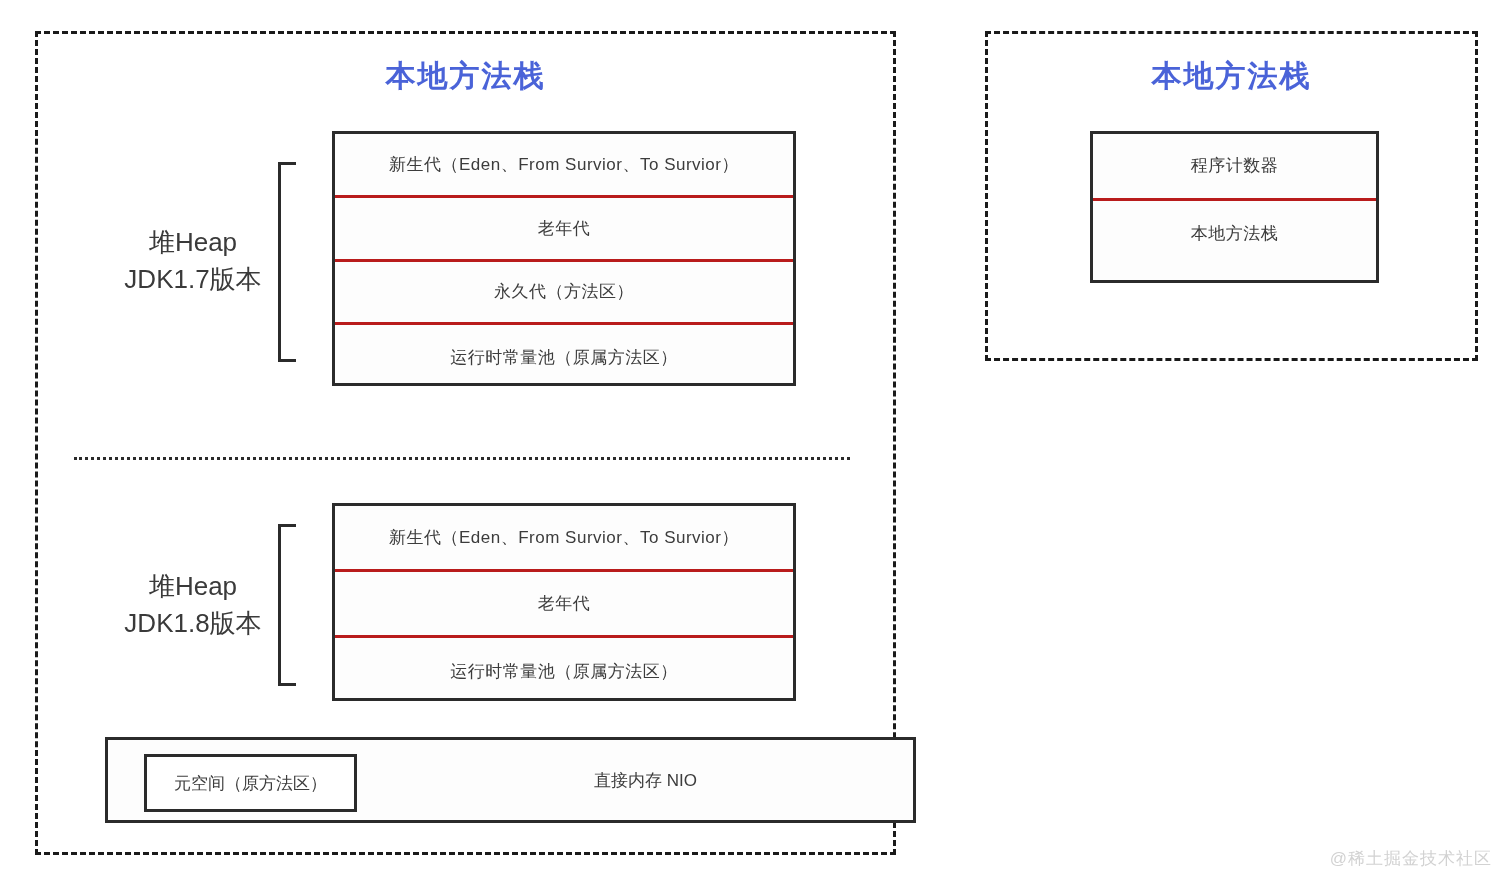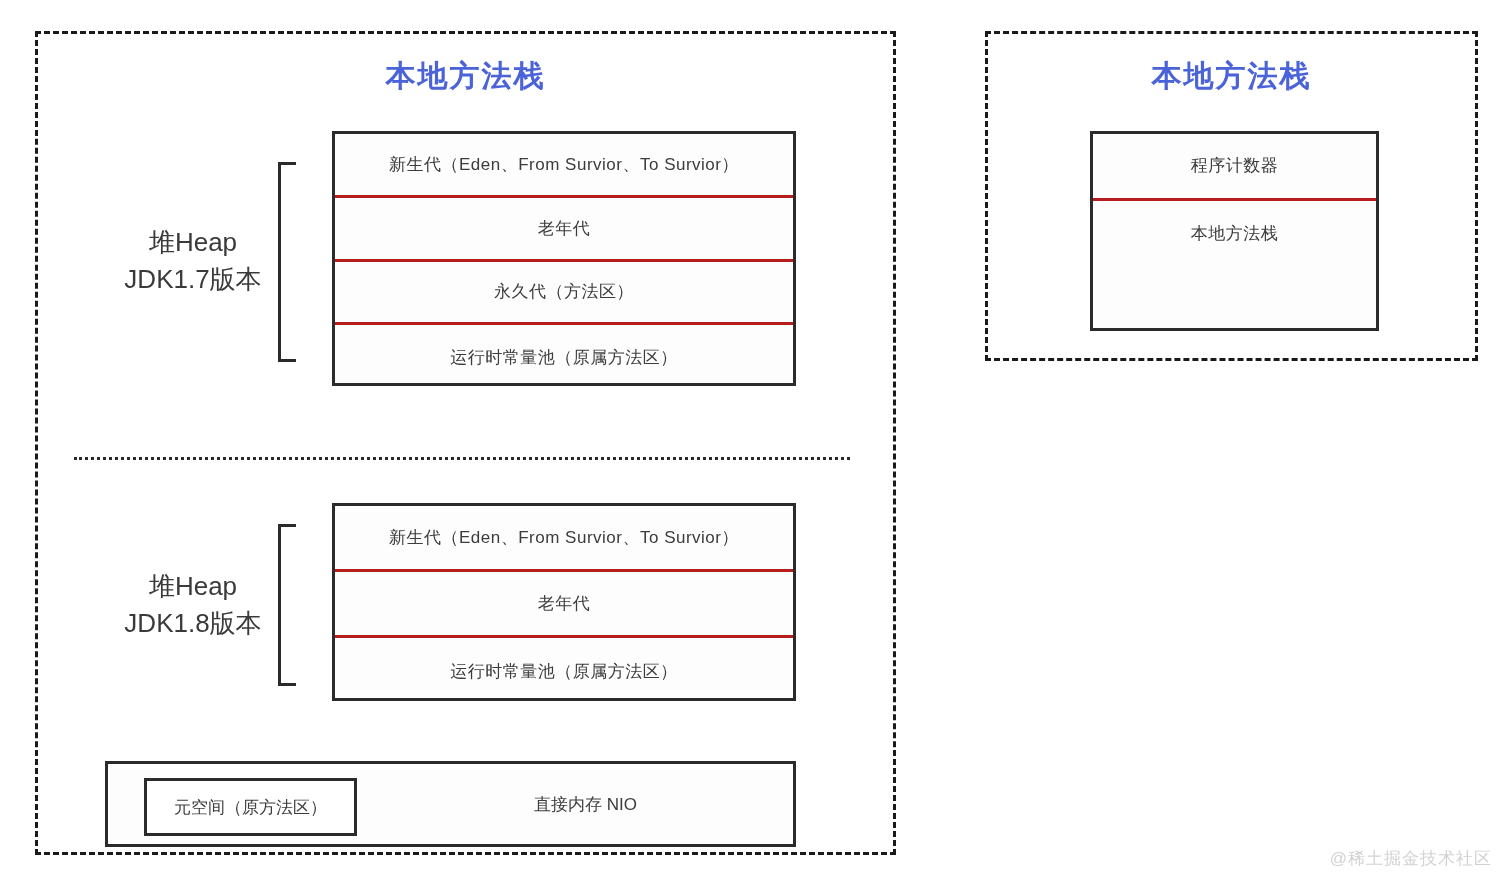--- a/index.html
+++ b/index.html
@@ -61,21 +61,21 @@
 
   
   #heap17 { left: 294px; top: 97px; width: 464px; height: 255px; }
   #heap17 .row { height: 63.75px; }
 
   
   #heap18 { left: 294px; top: 469px; width: 464px; height: 198px; }
   #heap18 .row { height: 66px; }
 
   
-  #private-stack { left: 102px; top: 97px; width: 289px; height: 200px; font-family: Liberation Mono, monospace; }
+  #private-stack { left: 102px; top: 97px; width: 289px; height: 152px; font-family: Liberation Mono, monospace; }
   #private-stack .row { height: 66.66px; }
 
   
   .heap-label {
     position: absolute;
     text-align: center;
     font-size: 26px;
     line-height: 1.42;
     color: #3a3a3a;
     white-space: nowrap;
@@ -102,26 +102,25 @@
     width: 776px;
     height: 0;
     border-top: 3px dotted #2b2b2b;
   }
 
   
   #outer-bar {
     position: absolute;
     left: 67px;
     top: 703px;
-    width: 691px;
+    width: 811px;
     height: 86px;
     box-sizing: border-box;
     border: 3px solid #2b2b2b;
     background: #fdfdfd;
-    margin-top: 24px;
   }
   #metaspace-box {
     position: absolute;
     left: 36px;
     top: 14px;
     width: 213px;
     height: 58px;
     box-sizing: border-box;
     border: 3px solid #2b2b2b;
     display: flex;

